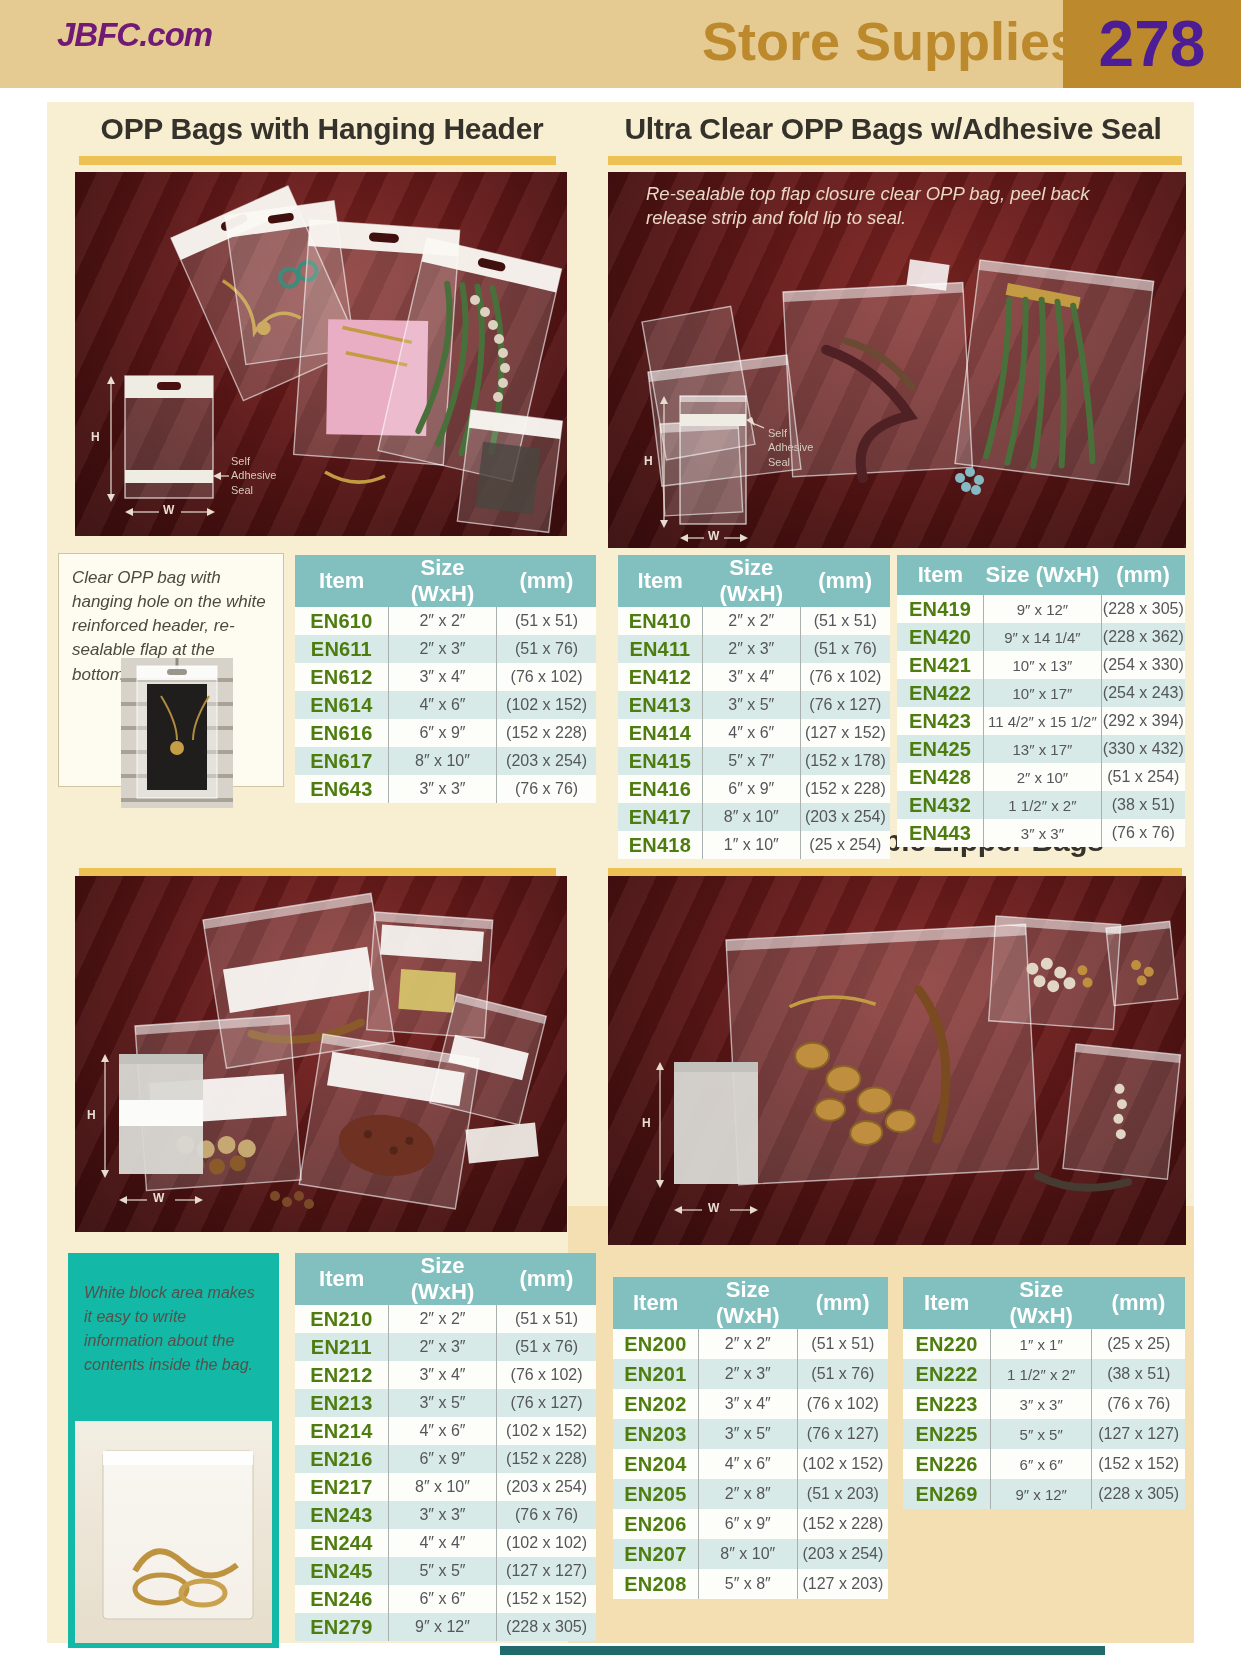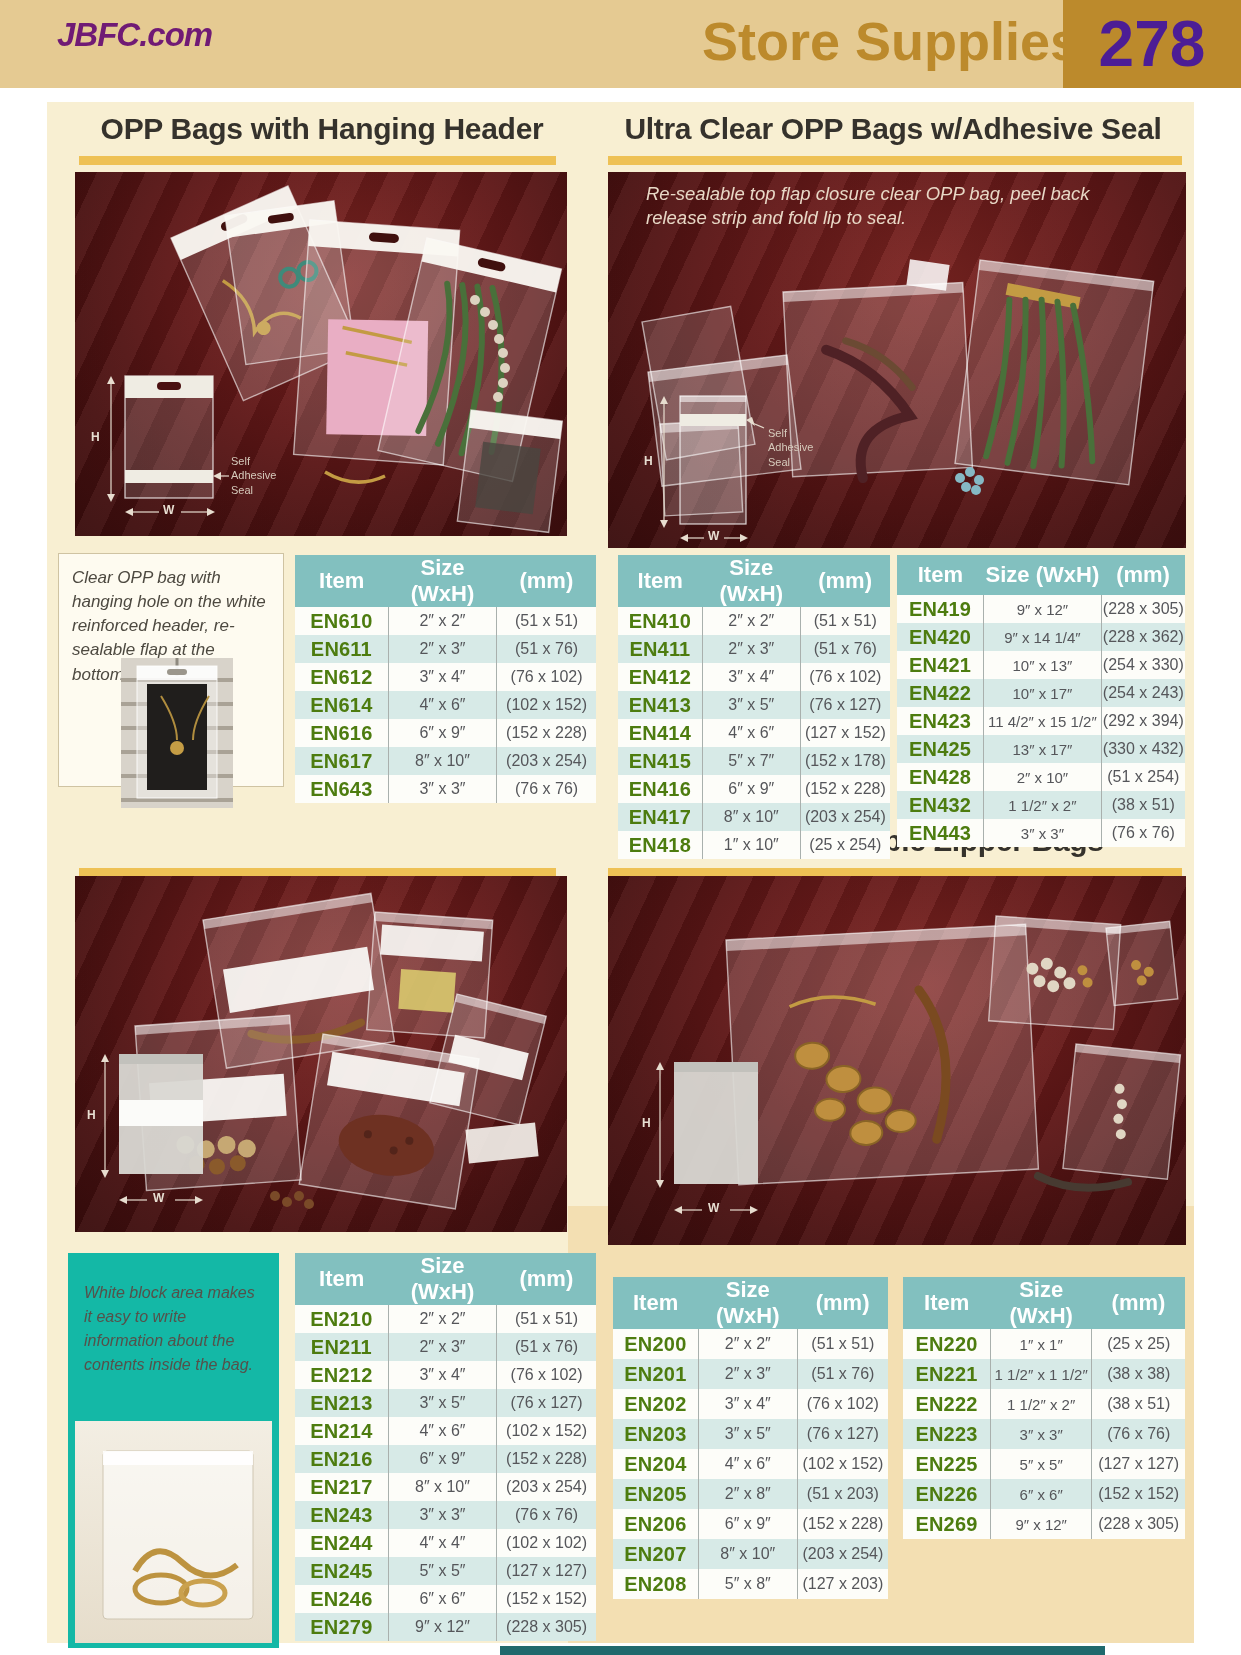--- a/index.html
+++ b/index.html
@@ -709,25 +709,20 @@
           <th>(mm)</th>
         </tr>
       </thead>
       <tbody>
         <tr>
           <td class="c-item">EN220</td>
           <td class="c-size">1″ x 1″</td>
           <td class="c-mm">(25 x 25)</td>
         </tr>
         <tr>
-          <td class="c-item">EN221</td>
-          <td class="c-size">1 1/2″ x 1 1/2″</td>
-          <td class="c-mm">(38 x 38)</td>
-        </tr>
-        <tr>
           <td class="c-item">EN222</td>
           <td class="c-size">1 1/2″ x 2″</td>
           <td class="c-mm">(38 x 51)</td>
         </tr>
         <tr>
           <td class="c-item">EN223</td>
           <td class="c-size">3″ x 3″</td>
           <td class="c-mm">(76 x 76)</td>
         </tr>
         <tr>

